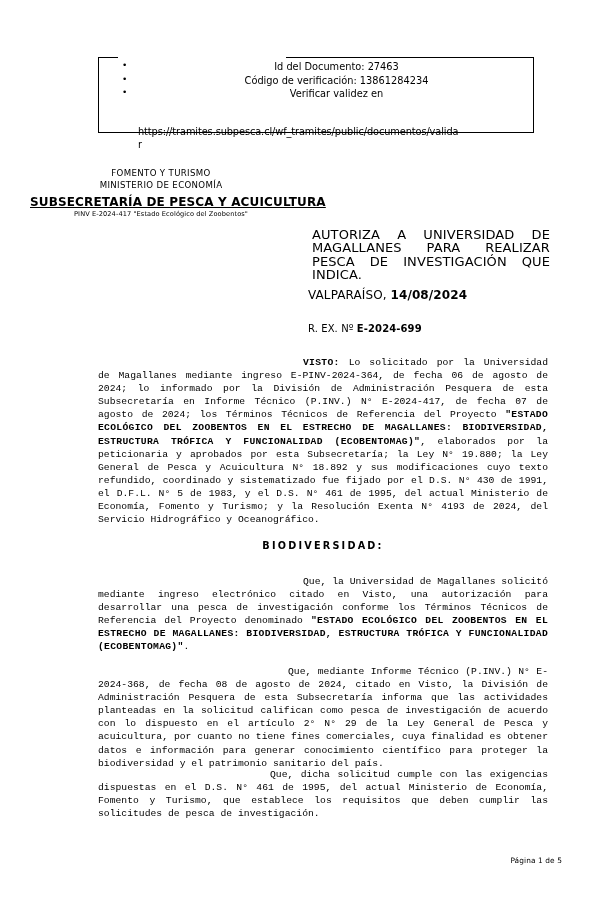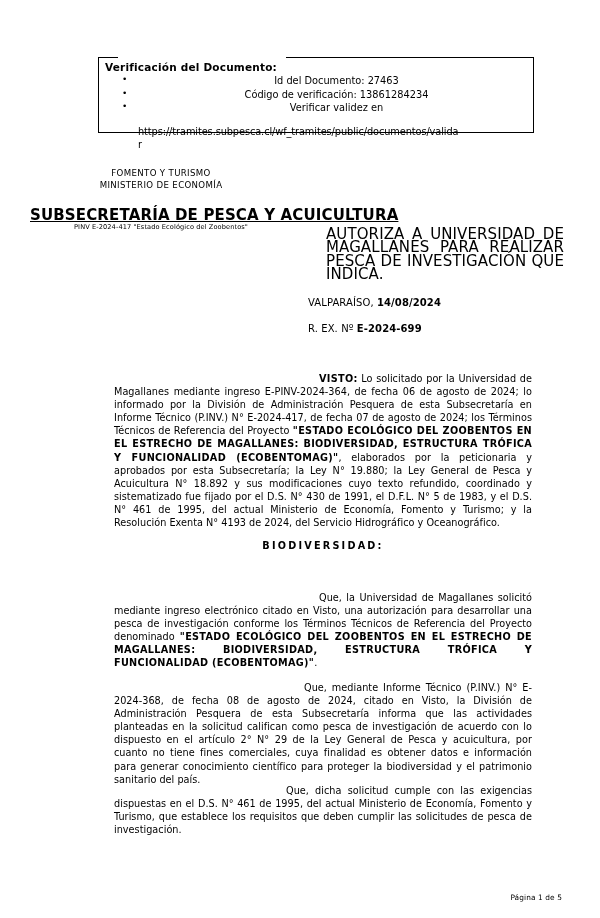--- a/index.html
+++ b/index.html
@@ -92,54 +92,53 @@
     width: 262px;
     text-align: center;
   }
   .ministry .line {
     font-size: 8.6px;
     letter-spacing: 0.35px;
     line-height: 11.6px;
     white-space: nowrap;
   }
   .ministry .sub {
-    font-size: 15px;
+    font-size: 12px;
     font-weight: bold;
     letter-spacing: 0.15px;
     text-decoration: underline;
     line-height: 13px;
     white-space: nowrap;
-    margin-top: 18px;
+    margin-top: 5px;
   }
   .ministry .pinv {
     font-size: 6.6px;
     letter-spacing: 0.1px;
     line-height: 10px;
     white-space: nowrap;
   }
 
   
   .doc-subject {
     position: absolute;
-    left: 326px;
+    left: 312px;
     top: 228px;
     width: 238px;
-    font-size: 15px;
+    font-size: 13px;
     line-height: 13.4px;
     text-align: justify;
     text-align-last: left;
     letter-spacing: 0.1px;
   }
   .place-date {
     position: absolute;
     left: 308px;
     top: 288px;
-    font-size: 10px;
-    letter-spacing: 0.1px;
-    margin-top: 9px;
+    font-size: 12px;
+    letter-spacing: 0.1px;
   }
   .place-date b { font-weight: bold; }
   .res-num {
     position: absolute;
     left: 308px;
     top: 323px;
     font-size: 10px;
     letter-spacing: 0.1px;
   }
   .res-num b { font-weight: bold; }
@@ -147,21 +146,21 @@
   
   .body-block {
     position: absolute;
     left: 98px;
     width: 450px;
     font-size: 9.7px;
     line-height: 13.1px;
     text-align: justify;
     letter-spacing: 0.02px;
   }
-  .body-block p { margin: 16px; }
+  .body-block p { margin: 0; font-family: Liberation Mono, monospace; }
   .indent { display: inline-block; width: 205px; }
   .indent-sm { display: inline-block; width: 190px; }
   .indent-xs { display: inline-block; width: 172px; }
   b.strong { font-weight: bold; letter-spacing: 0.3px; }
 
   #visto { top: 356px; }
   #considerando-head {
     position: absolute;
     left: 98px;
     width: 450px;
@@ -171,33 +170,32 @@
     font-weight: bold;
     letter-spacing: 2.2px;
   }
   #c1 { top: 575px; }
   #c2 { top: 665px; }
   #c3 { top: 768px; }
 
   .footer {
     position: absolute;
     right: 38px;
-    top: 893px;
+    top: 856px;
     font-size: 7.4px;
     letter-spacing: 0.1px;
   }
 </style>
 </head>
 <body>
 
 <div class="verif-box"></div>
 <div class="verif-box-topgap"></div>
 
 <div class="verif-content">
-  <div class="verif-title">Verificación del Documento:</div>
   <ul class="verif-list">
     <li>Id del Documento: 27463</li>
     <li>Código de verificación: 13861284234</li>
     <li>Verificar validez en</li>
   </ul>
 </div>
 <div class="verif-url">https://tramites.subpesca.cl/wf_tramites/public/documentos/valida</div>
 <div class="verif-url-tail">r</div>
 
 <div class="ministry">

